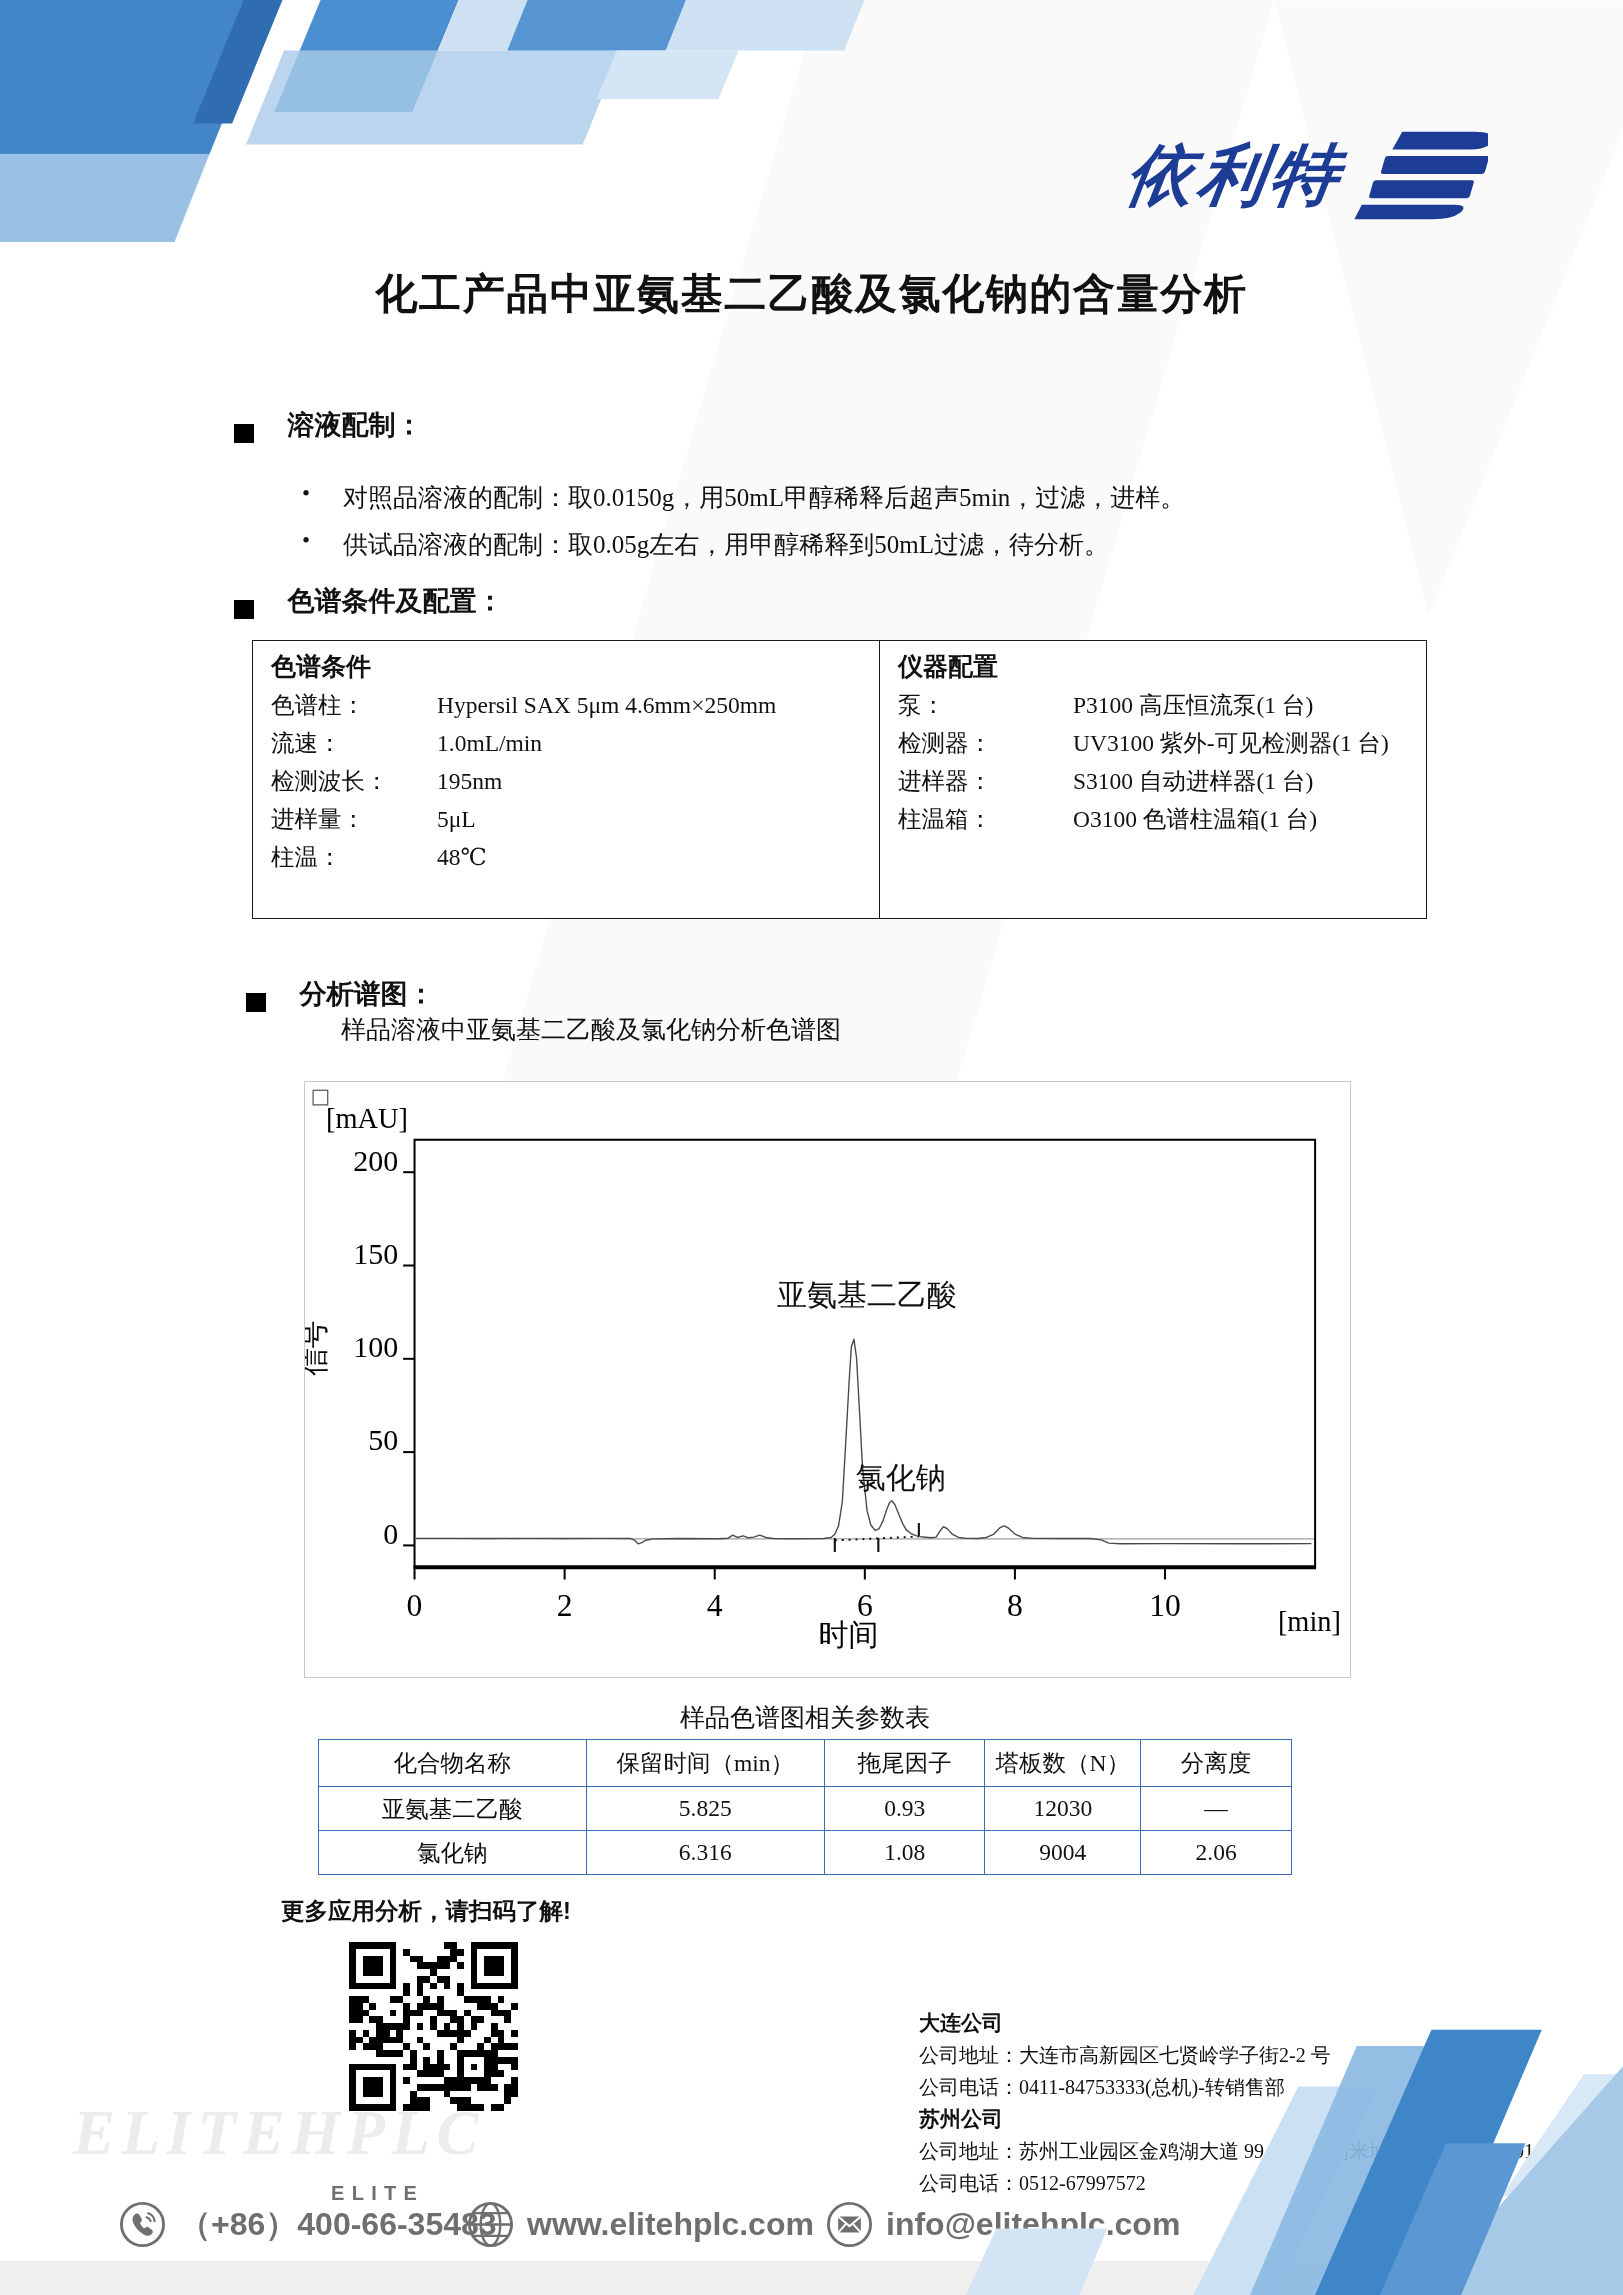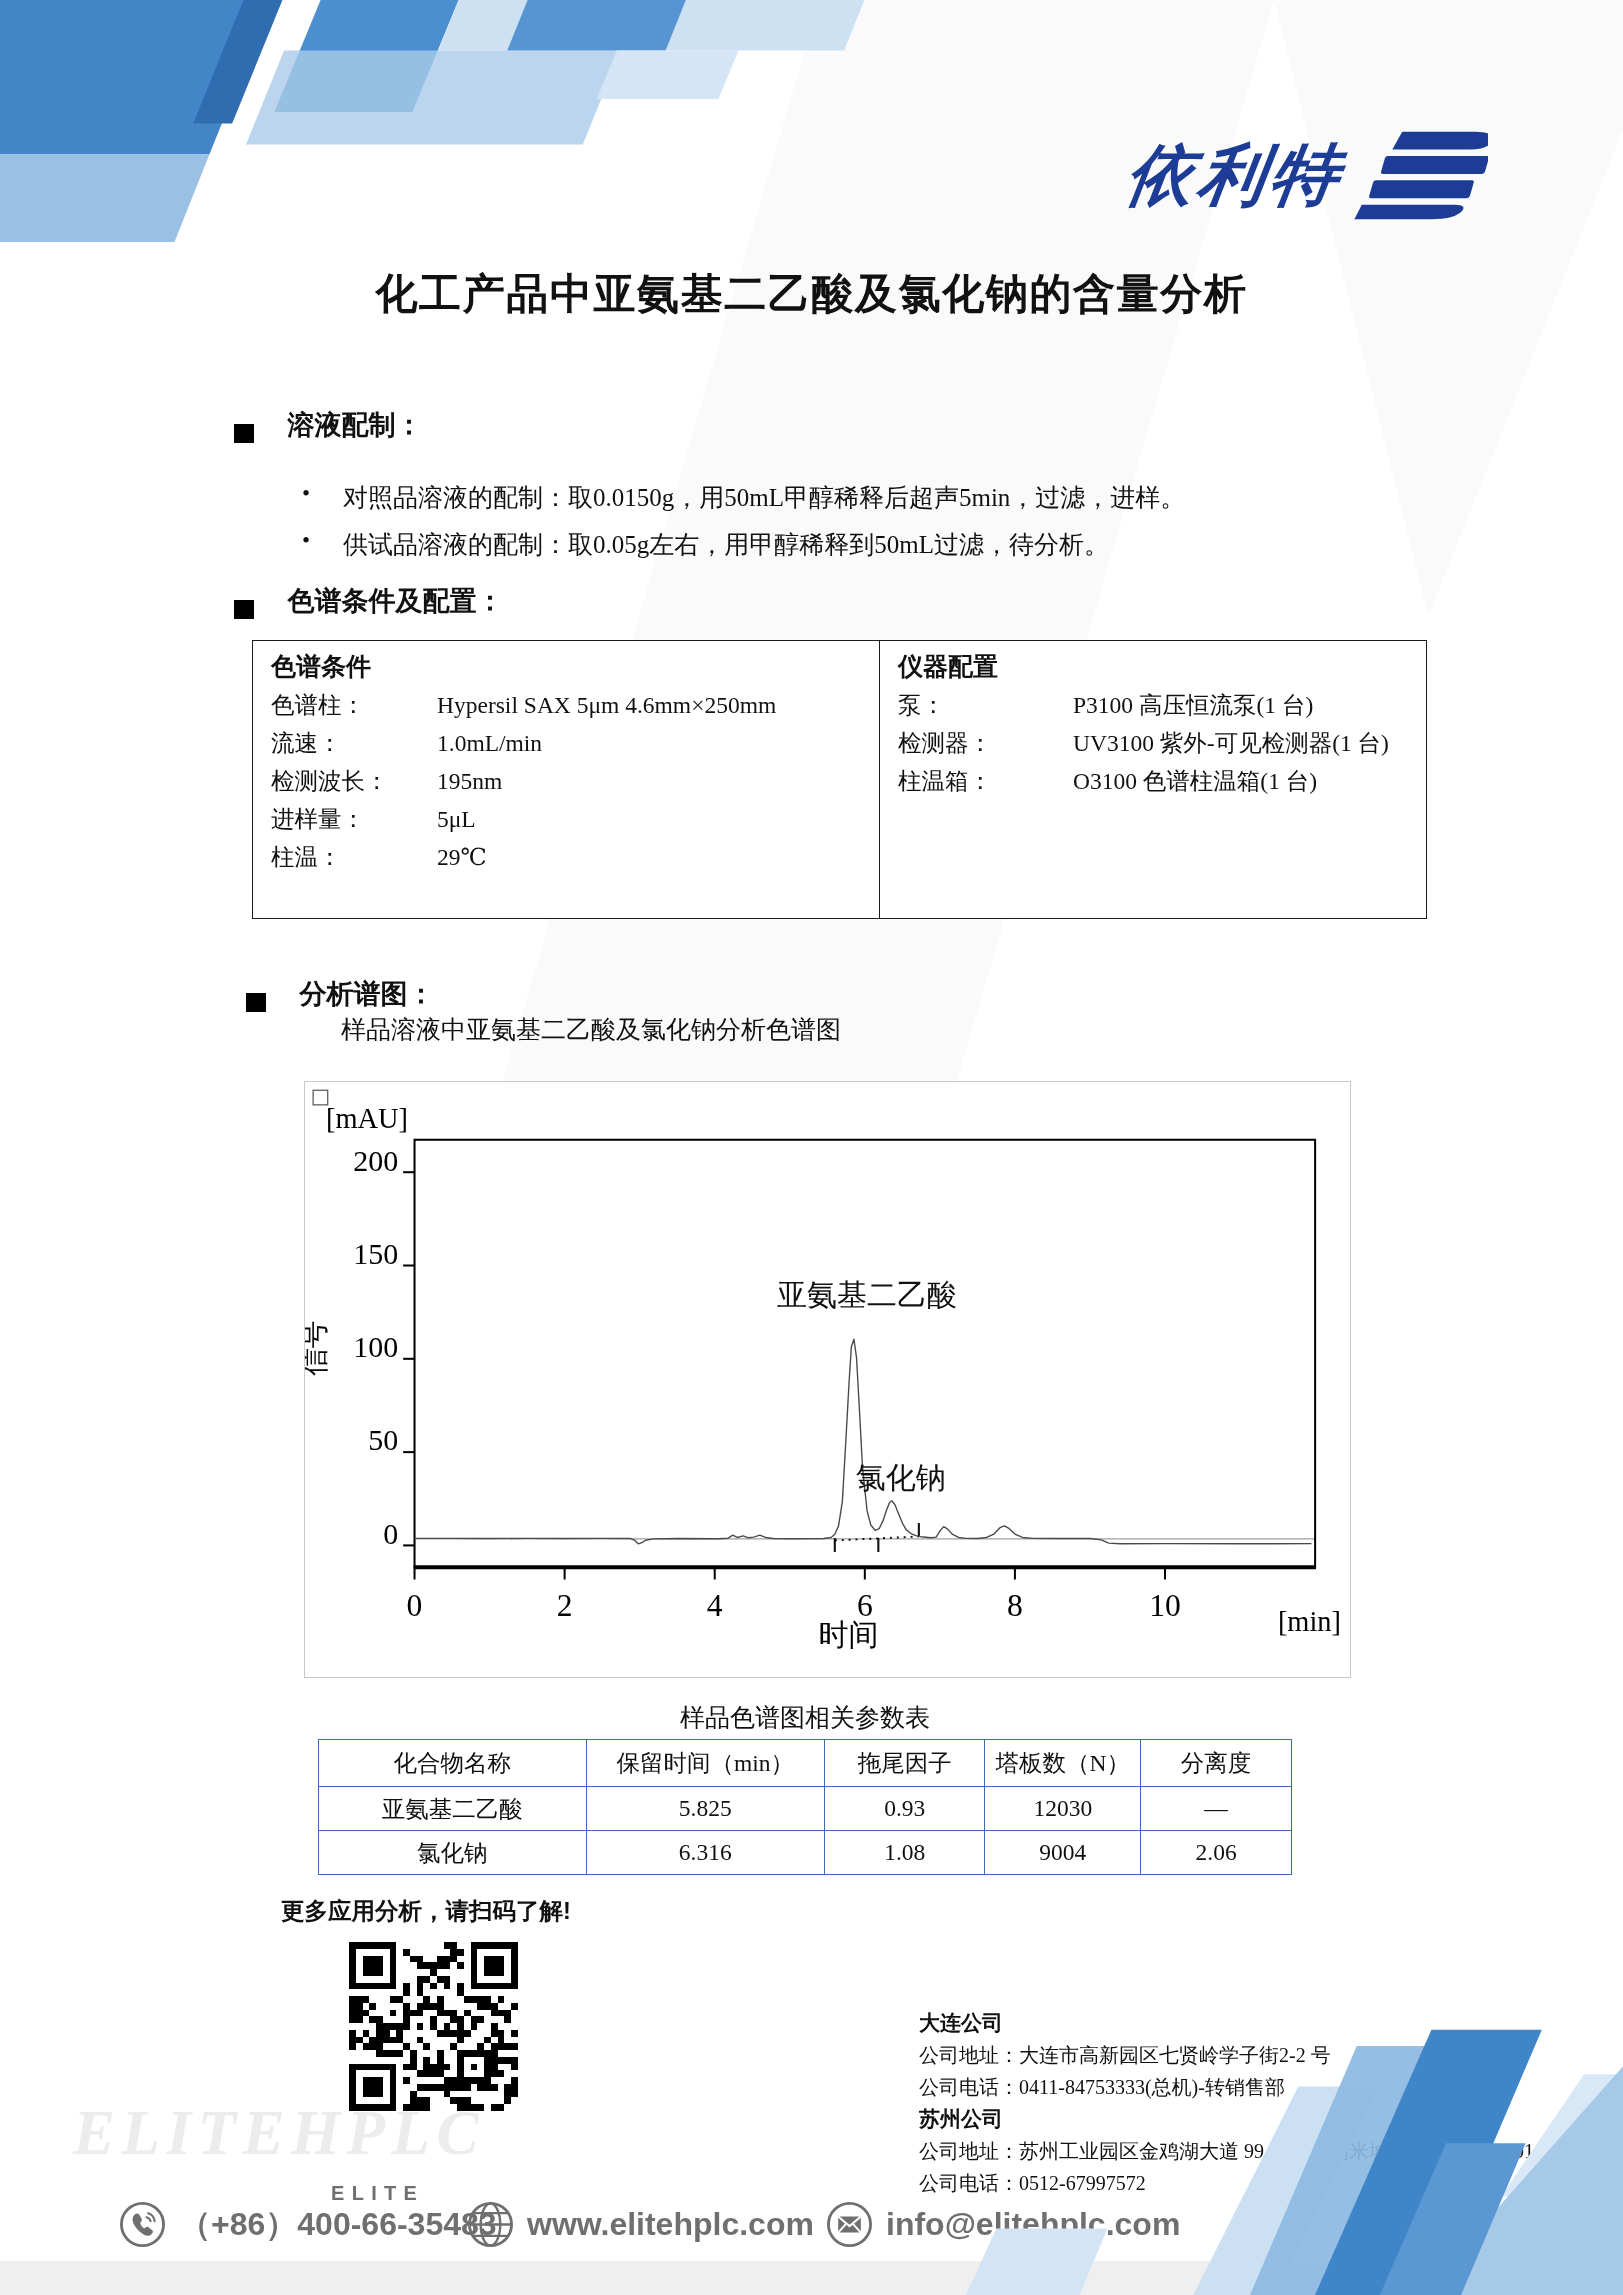--- a/index.html
+++ b/index.html
@@ -133,32 +133,36 @@
       <div class="cond-row">
           <span class="cl">检测波长：</span>
           <span>195nm</span>
         </div>
       <div class="cond-row">
           <span class="cl">进样量：</span>
           <span>5μL</span>
         </div>
       <div class="cond-row">
           <span class="cl">柱温：</span>
-          <span>29℃</span>
+          <span>48℃</span>
         </div>
     </div>
     <div class="cond-col cond-right">
       <div class="cond-header">仪器配置</div>
       <div class="cond-row">
           <span class="cl">泵：</span>
           <span>P3100 高压恒流泵(1 台)</span>
         </div>
       <div class="cond-row">
           <span class="cl">检测器：</span>
           <span>UV3100 紫外-可见检测器(1 台)</span>
+        </div>
+      <div class="cond-row">
+          <span class="cl">进样器：</span>
+          <span>S3100 自动进样器(1 台)</span>
         </div>
       <div class="cond-row">
           <span class="cl">柱温箱：</span>
           <span>O3100 色谱柱温箱(1 台)</span>
         </div>
     </div>
   </div>
 
   <div class="abs sec-head" style="left:234px;top:976px;padding-left:12px;">
     <span class="sec-square"></span>

